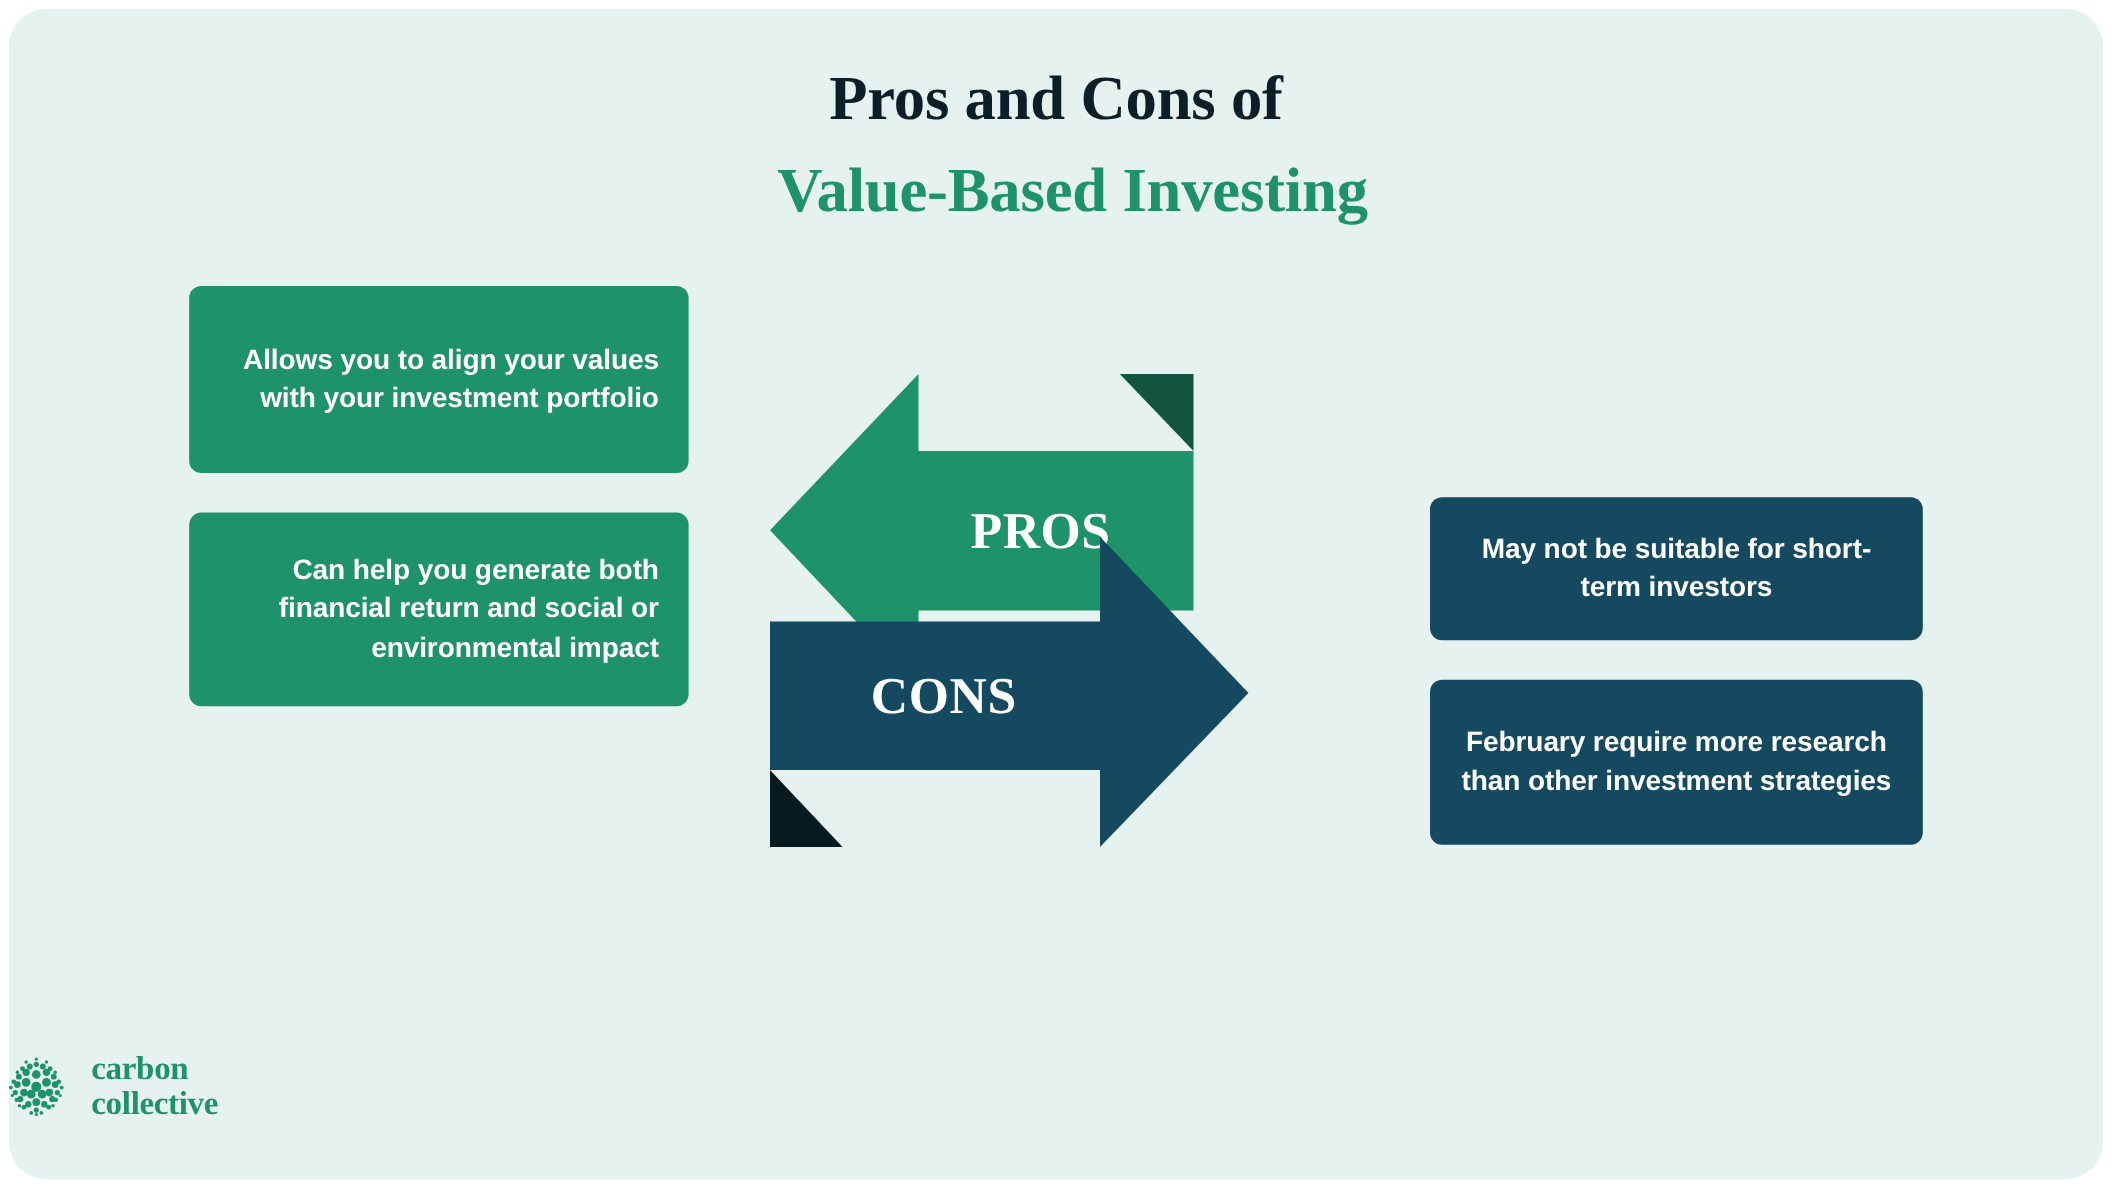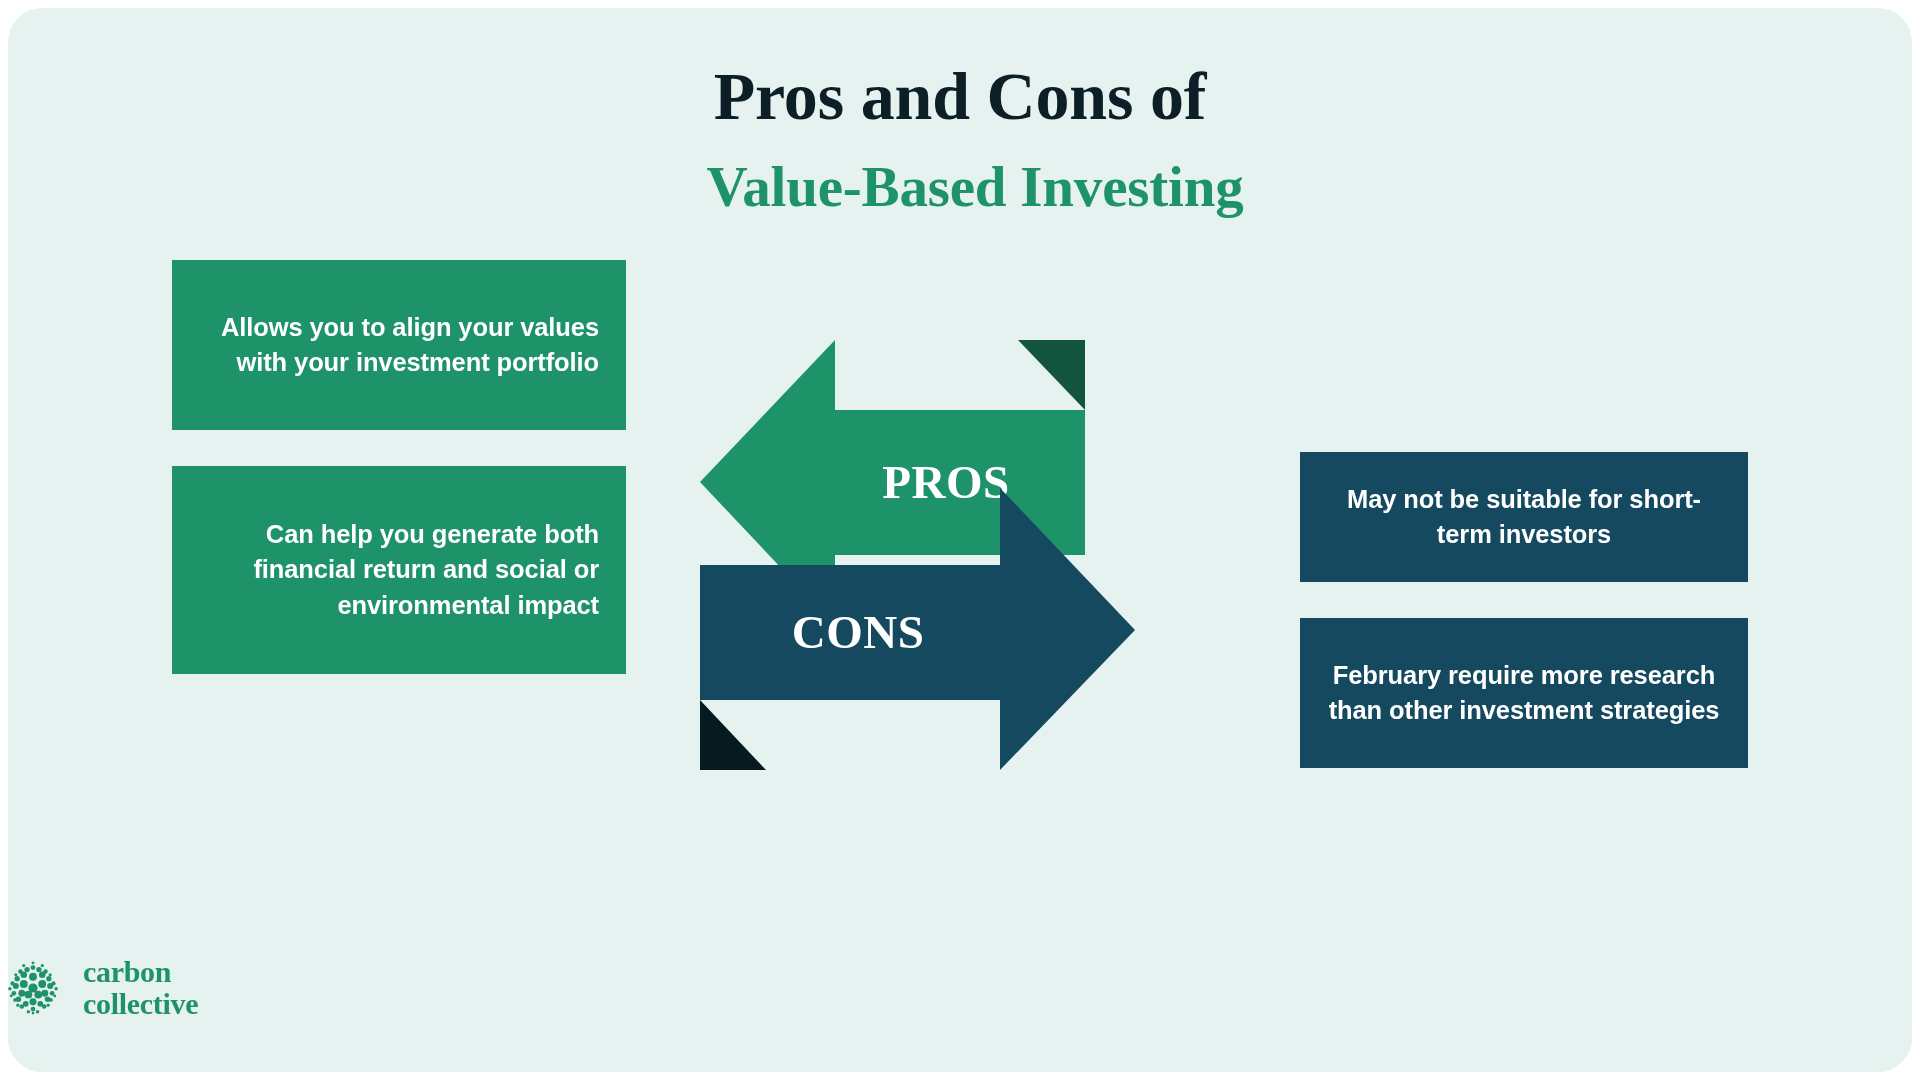--- a/index.html
+++ b/index.html
@@ -27,39 +27,39 @@
     position:absolute;
     left:0; top:58px;
     width:1920px;
     text-align:center;
     line-height:1.14;
   }
   .title-line1 {
     display:block;
     font-family:"Liberation Serif", serif;
     font-weight:bold;
-    font-size:68px;
+    font-size:57px;
     letter-spacing:-0.2px;
     color:#0c1f27;
   }
   .title-line2 {
     display:block;
     font-family:"Liberation Serif", serif;
     font-weight:bold;
     font-size:57px;
     letter-spacing:-0.2px;
     color:#1e9268;
     margin-top:19px;
     padding-left:30px;
   }
 
   
   .card {
     position:absolute;
-    border-radius:0;
+    border-radius:11px;
     padding:20px 27px;
     display:flex;
     flex-direction:column;
     justify-content:center;
     font-weight:bold;
     font-size:25.5px;
     line-height:1.38;
     color:#ffffff;
     letter-spacing:-0.1px;
   }
@@ -70,21 +70,21 @@
     width:454px;
   }
   .card.con {
     background:#14495f;
     text-align:center;
     left:1300px;
     width:448px;
   }
 
   .pro-1 { top:260px; height:170px; }
-  .pro-2 { top:466px; height:208px; }
+  .pro-2 { top:466px; height:176px; }
   .pro-3 { top:718px; height:170px; }
 
   .con-1 { top:452px; height:130px; }
   .con-2 { top:618px; height:150px; }
 
   
   .arrows { position:absolute; left:700px; top:340px; width:500px; height:500px; }
 
   
   .logo {

